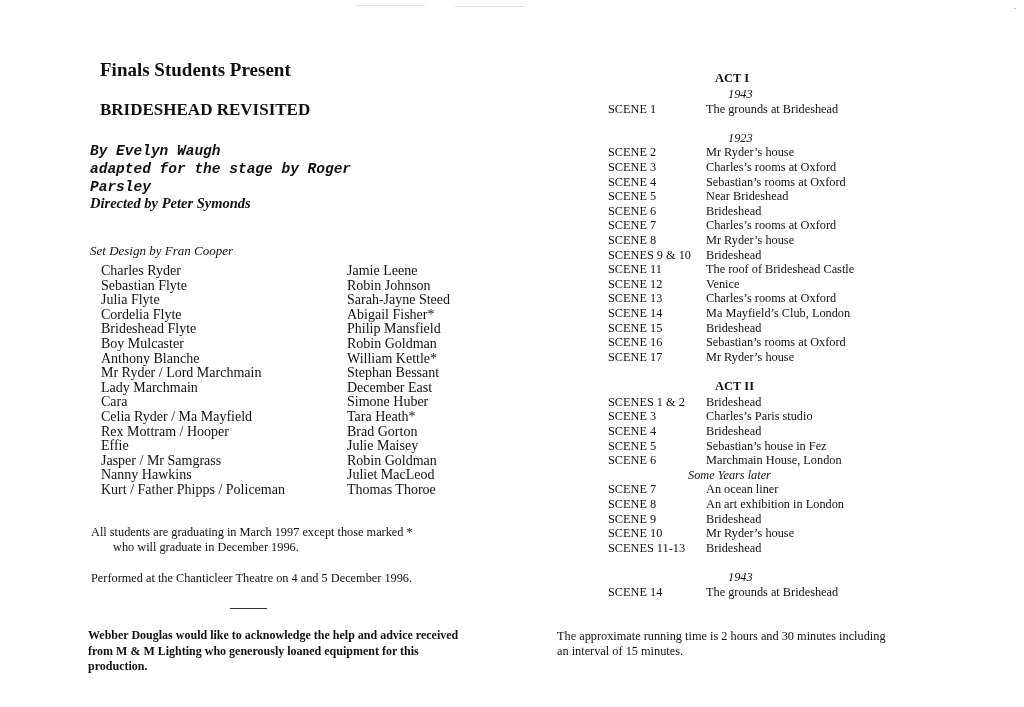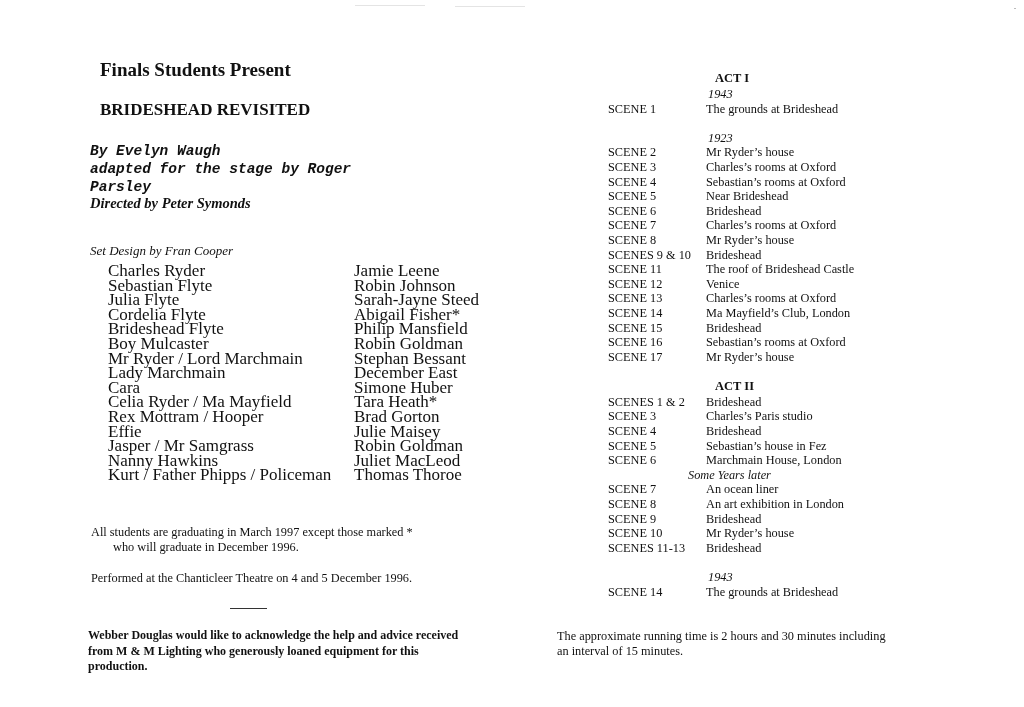--- a/index.html
+++ b/index.html
@@ -5,37 +5,37 @@
   html, body { margin:0; padding:0; }
   body { width:1024px; height:707px; background:#ffffff; position:relative; overflow:hidden;
          font-family:"Liberation Serif", "DejaVu Serif", serif; color:#111; }
   .abs { position:absolute; }
   .center { text-align:left; }
   .title1 { left:100px; width:310px; top:59px; font-size:19px; font-weight:bold; }
   .title2 { left:100px; width:310px; top:100px; font-size:17px; font-weight:bold; }
   .author { left:90px; width:330px; top:142px; font-size:14.5px; font-weight:bold; font-style:italic; line-height:18px;font-family:Liberation Mono, monospace; }
   .director { left:90px; width:330px; top:195px; font-size:14.5px; font-weight:bold; font-style:italic; }
   .set { left:90px; width:330px; top:231px; font-size:13px; font-style:italic;margin-top:12px; }
-  .cast { left:108px; top:264px; font-size:17px; line-height:14.6px;text-decoration:underline; }
+  .cast { left:101px; top:264px; font-size:14px; line-height:14.6px;text-decoration:underline; }
   .cast-row { position:relative; height:14.6px; width:380px; }
   .cast-row .role { position:absolute; left:0; white-space:nowrap; }
   .cast-row .actor { position:absolute; left:246px; white-space:nowrap; }
   .note { left:91px; top:525px; font-size:12.3px; line-height:15px; width:400px; }
   .note .indent { padding-left:22px; }
   .venue { left:91px; top:571px; font-size:12.3px; width:400px; }
   .rule { left:230px; top:608px; width:37px; height:0; border-top:1px solid #333; }
   .thanks { left:88px; top:628px; font-size:12px; font-weight:bold; line-height:15.5px; width:380px; }
   .scenes { left:608px; top:71px; font-size:12.3px; line-height:14.6px; width:320px; }
   .srow { position:relative; height:14.6px; }
   .srow .sc { position:absolute; left:0; white-space:nowrap; }
   .srow .loc { position:absolute; left:98px; white-space:nowrap; }
   .act { font-weight:bold; position:relative; height:16px; font-size:12.5px; }
   .act span { position:absolute; left:107px; }
   .year { position:relative; height:14.6px; font-style:italic; }
-  .year span { position:absolute; left:100px;font-style:italic; }
+  .year span { position:absolute; left:120px;font-style:italic; }
   .gap { height:14.6px; }
   .later { position:relative; height:14.6px; font-style:italic; }
   .later span { position:absolute; left:80px; }
   .runtime { left:557px; top:629px; font-size:12.3px; line-height:14.6px; width:400px; }
   .speck { position:absolute; background:#bbb; width:2px; height:1px; }
 </style>
 </head>
 <body>
 
 <div class="abs center title1">Finals Students Present</div>
@@ -66,20 +66,24 @@
     </div>
     <div class="cast-row">
       <span class="role">Brideshead Flyte</span>
       <span class="actor">Philip Mansfield</span>
     </div>
     <div class="cast-row">
       <span class="role">Boy Mulcaster</span>
       <span class="actor">Robin Goldman</span>
     </div>
     <div class="cast-row">
+      <span class="role">Anthony Blanche</span>
+      <span class="actor">William Kettle*</span>
+    </div>
+    <div class="cast-row">
       <span class="role">Mr Ryder / Lord Marchmain</span>
       <span class="actor">Stephan Bessant</span>
     </div>
     <div class="cast-row">
       <span class="role">Lady Marchmain</span>
       <span class="actor">December East</span>
     </div>
     <div class="cast-row">
       <span class="role">Cara</span>
       <span class="actor">Simone Huber</span>

